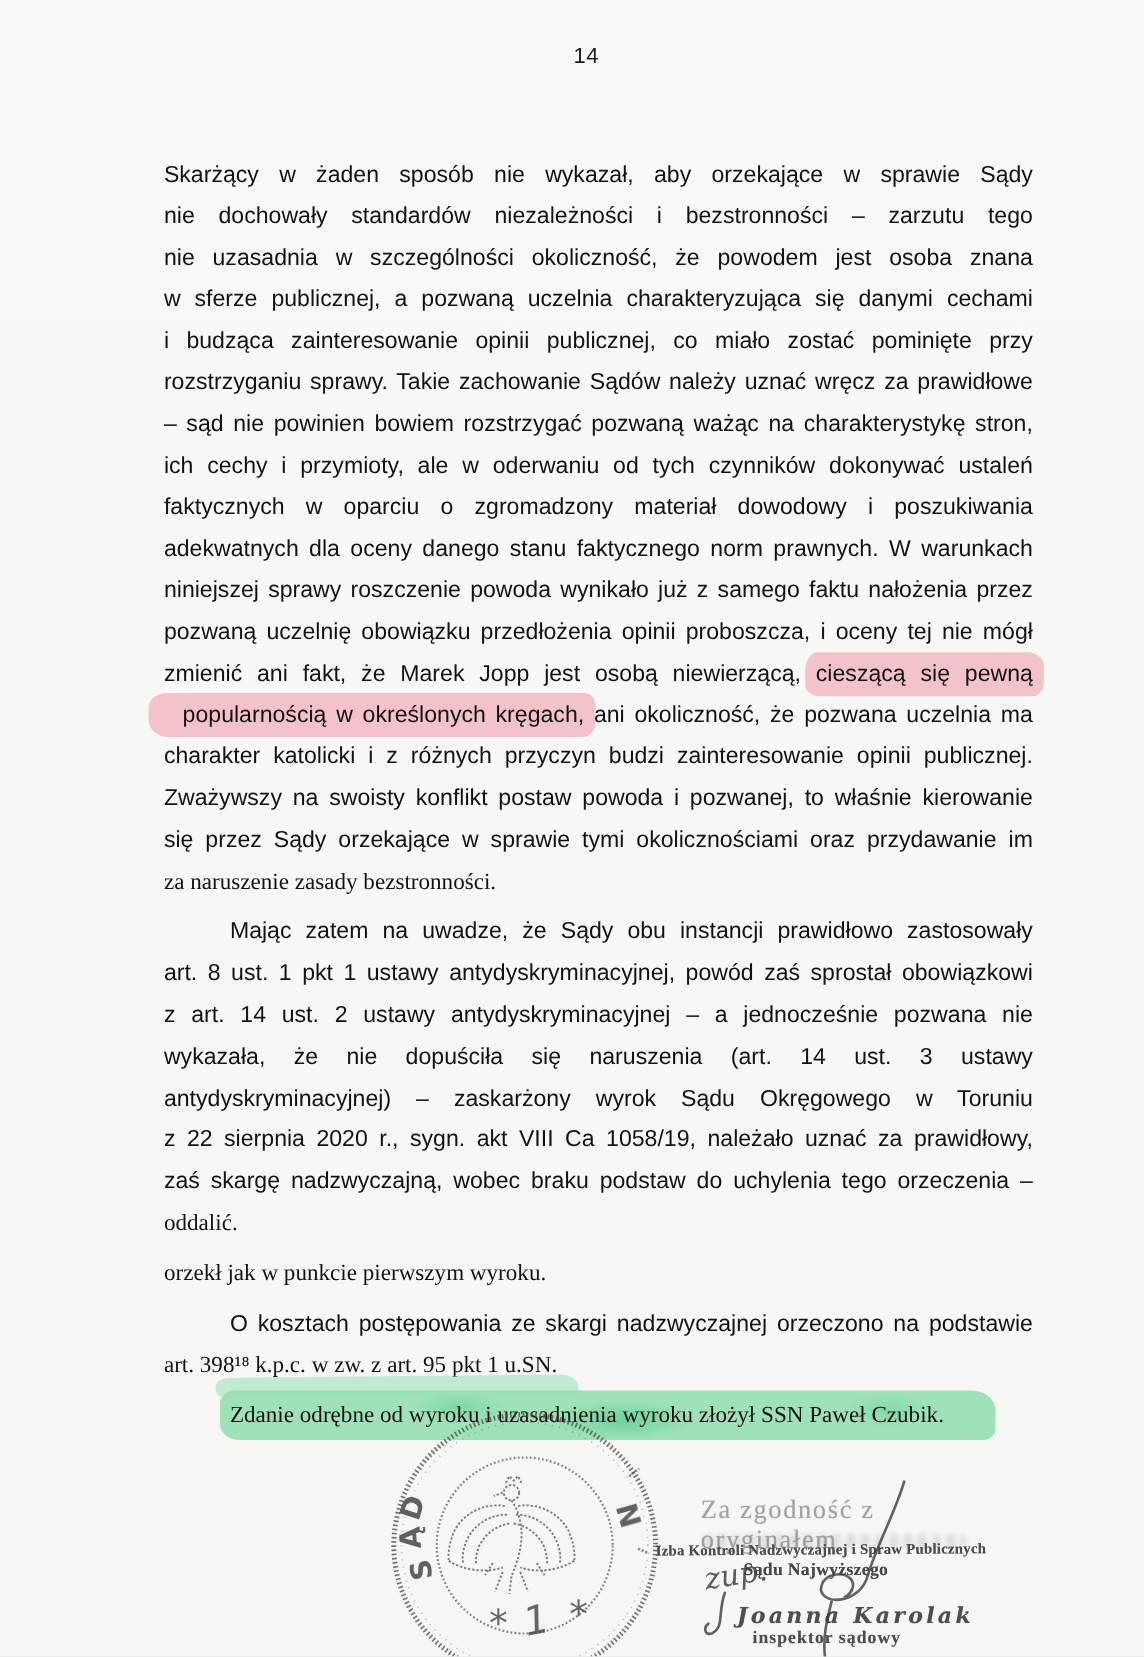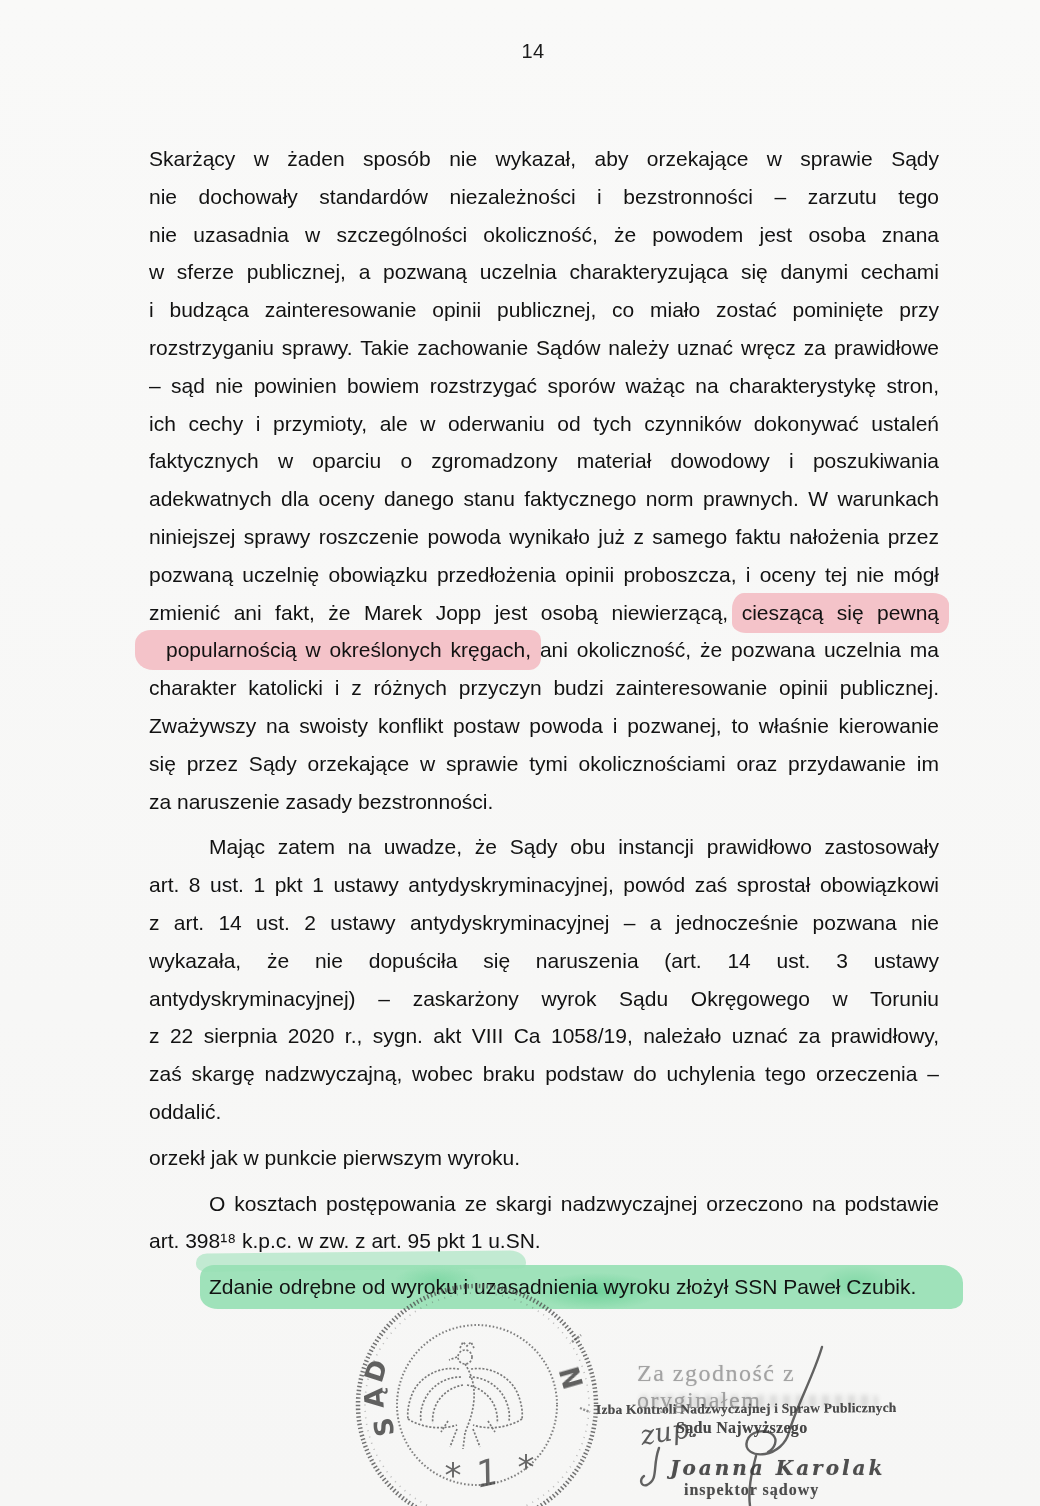--- a/index.html
+++ b/index.html
@@ -23,21 +23,21 @@
     position:absolute;left:141px;top:132px;width:806px;
     font-size:21px;line-height:37.8px;
     color:#121212;
   }
   .para{margin:8px;}
   .line{
     text-align:justify;
     text-align-last:justify;
     white-space:normal;
   }
-  .line.last{text-align:center;text-align-last:left;}
+  .line.last{text-align:center;text-align-last:left;font-family:Liberation Serif, serif;}
   .line.indent{text-indent:60px;}
   
   .hl{position:relative;}
   .hl-pink{
     background:#f4c3c9;
     padding:8px 10px 9px 10px;
     margin:0 -10px;
     border-radius:12px 16px 10px 14px / 16px 12px 14px 10px;
     box-decoration-break:clone;
     -webkit-box-decoration-break:clone;
@@ -112,21 +112,21 @@
   <div class="page-number">14</div>
 
   <div id="body-text" class="body-text">
       <div class="para">
         <div class="line"><span>Skarżący w żaden sposób nie wykazał, aby orzekające w sprawie Sądy</span></div>
         <div class="line"><span>nie dochowały standardów niezależności i bezstronności – zarzutu tego</span></div>
         <div class="line"><span>nie uzasadnia w szczególności okoliczność, że powodem jest osoba znana</span></div>
         <div class="line"><span>w sferze publicznej, a pozwaną uczelnia charakteryzująca się danymi cechami</span></div>
         <div class="line"><span>i budząca zainteresowanie opinii publicznej, co miało zostać pominięte przy</span></div>
         <div class="line"><span>rozstrzyganiu sprawy. Takie zachowanie Sądów należy uznać wręcz za prawidłowe</span></div>
-        <div class="line"><span>– sąd nie powinien bowiem rozstrzygać sporów ważąc na charakterystykę stron,</span></div>
+        <div class="line"><span>– sąd nie powinien bowiem rozstrzygać pozwaną ważąc na charakterystykę stron,</span></div>
         <div class="line"><span>ich cechy i przymioty, ale w oderwaniu od tych czynników dokonywać ustaleń</span></div>
         <div class="line"><span>faktycznych w oparciu o zgromadzony materiał dowodowy i poszukiwania</span></div>
         <div class="line"><span>adekwatnych dla oceny danego stanu faktycznego norm prawnych. W warunkach</span></div>
         <div class="line"><span>niniejszej sprawy roszczenie powoda wynikało już z samego faktu nałożenia przez</span></div>
         <div class="line"><span>pozwaną uczelnię obowiązku przedłożenia opinii proboszcza, i oceny tej nie mógł</span></div>
         <div class="line"><span>zmienić ani fakt, że Marek Jopp jest osobą niewierzącą, </span><span class="hl hl-pink">cieszącą się pewną</span></div>
         <div class="line"><span class="hl hl-pink hl-pink-start">popularnością w określonych kręgach,</span><span> ani okoliczność, że pozwana uczelnia ma</span></div>
         <div class="line"><span>charakter katolicki i z różnych przyczyn budzi zainteresowanie opinii publicznej.</span></div>
         <div class="line"><span>Zważywszy na swoisty konflikt postaw powoda i pozwanej, to właśnie kierowanie</span></div>
         <div class="line"><span>się przez Sądy orzekające w sprawie tymi okolicznościami oraz przydawanie im</span></div>

